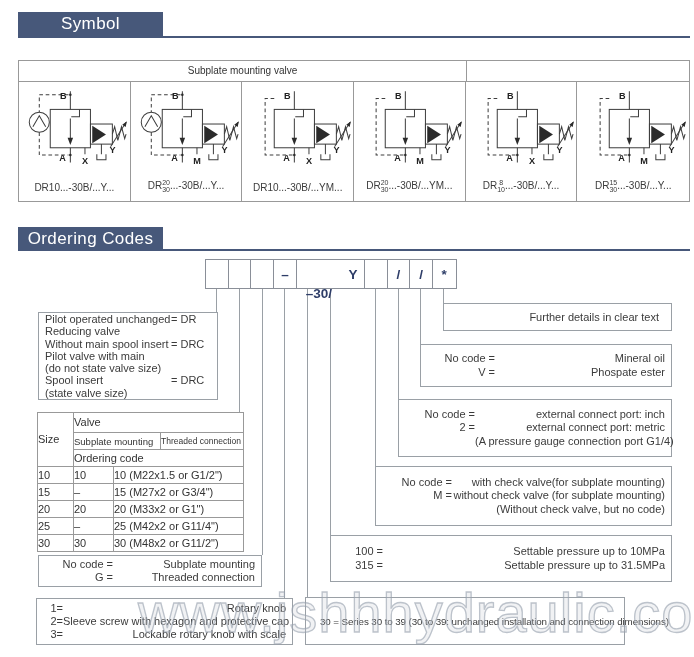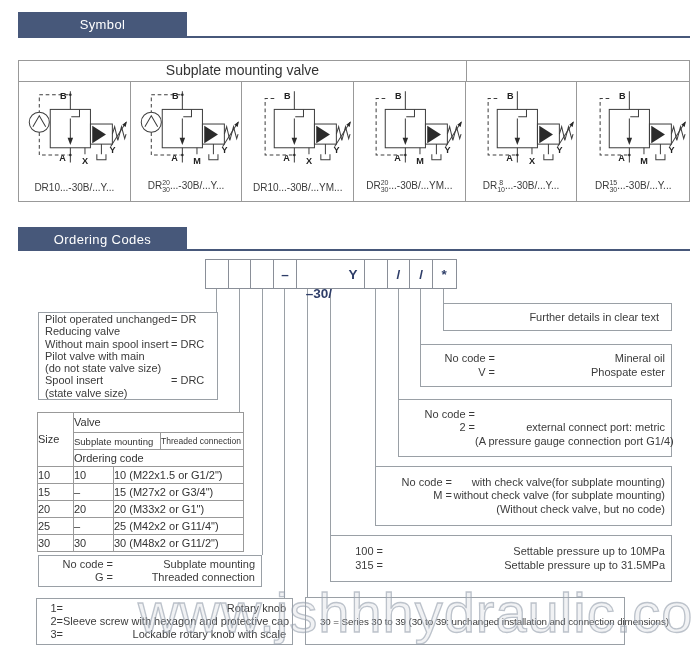--- a/index.html
+++ b/index.html
@@ -1,24 +1,24 @@
 <!DOCTYPE html>
 <html><head>
 <meta charset="utf-8">
 <style>
   html,body{margin:0;padding:0;background:#fff;}
   .page{position:relative;width:694px;height:657px;background:#fff;overflow:hidden;
         font-family:"Liberation Sans",sans-serif;color:#333;}
   
-  .band{position:absolute;left:18px;width:169px;height:24px;background:#47587a;color:#fff;
-        font-size:13px;display:flex;align-items:center;justify-content:center;letter-spacing:.4px;z-index:3;}
+  .band{position:absolute;left:18px;width:145px;height:24px;background:#47587a;color:#fff;
+        font-size:17px;display:flex;align-items:center;justify-content:center;letter-spacing:.4px;z-index:3;}
   .band-line{position:absolute;left:18px;width:672px;height:2px;background:#47587a;z-index:2;}
   
   .symbol-table{position:absolute;left:18px;top:60px;width:672px;border:1px solid #999;box-sizing:border-box;background:#fff;}
-  .st-head{display:flex;height:20px;border-bottom:1px solid #999;font-size:14px;color:#333;}
+  .st-head{display:flex;height:20px;border-bottom:1px solid #999;font-size:10px;color:#333;}
   .st-h1{width:447px;border-right:1px solid #999;text-align:center;line-height:19px;}
   .st-h2{flex:1;text-align:center;line-height:19px;}
   .st-body{display:flex;height:119px;}
   .st-cell{width:112px;border-right:1px solid #999;box-sizing:border-box;position:relative;
            display:flex;justify-content:center;}
   .st-cell:last-child{border-right:none;}
   .st-label{position:absolute;bottom:8px;left:0;width:100%;text-align:center;font-size:10px;
             color:#3b3b3b;white-space:nowrap;}
   .stk{display:inline-block;font-size:7px;line-height:6.5px;vertical-align:-3px;text-align:center;}
   .stk span{display:block;}
@@ -437,20 +437,21 @@
       </div>
       <div class="pr">
         <span class="code" style="width:70px"></span>
         <span class="desc">(Without check valve, but no code)</span>
       </div>
     </div>
 
   <div class="co" id="co-port" style="left:398px;top:399px;width:274px;height:58px;">
       <div class="pr">
         <span class="code" style="width:70px">No code =</span>
+        <span class="desc">external connect port: inch</span>
       </div>
       <div class="pr">
         <span class="code" style="width:70px">2 =</span>
         <span class="desc">external connect port: metric</span>
       </div>
       <div class="pr">
         <span class="code" style="width:70px"></span>
         <span class="desc">(A pressure  gauge connection port G1/4)</span>
       </div>
     </div>

